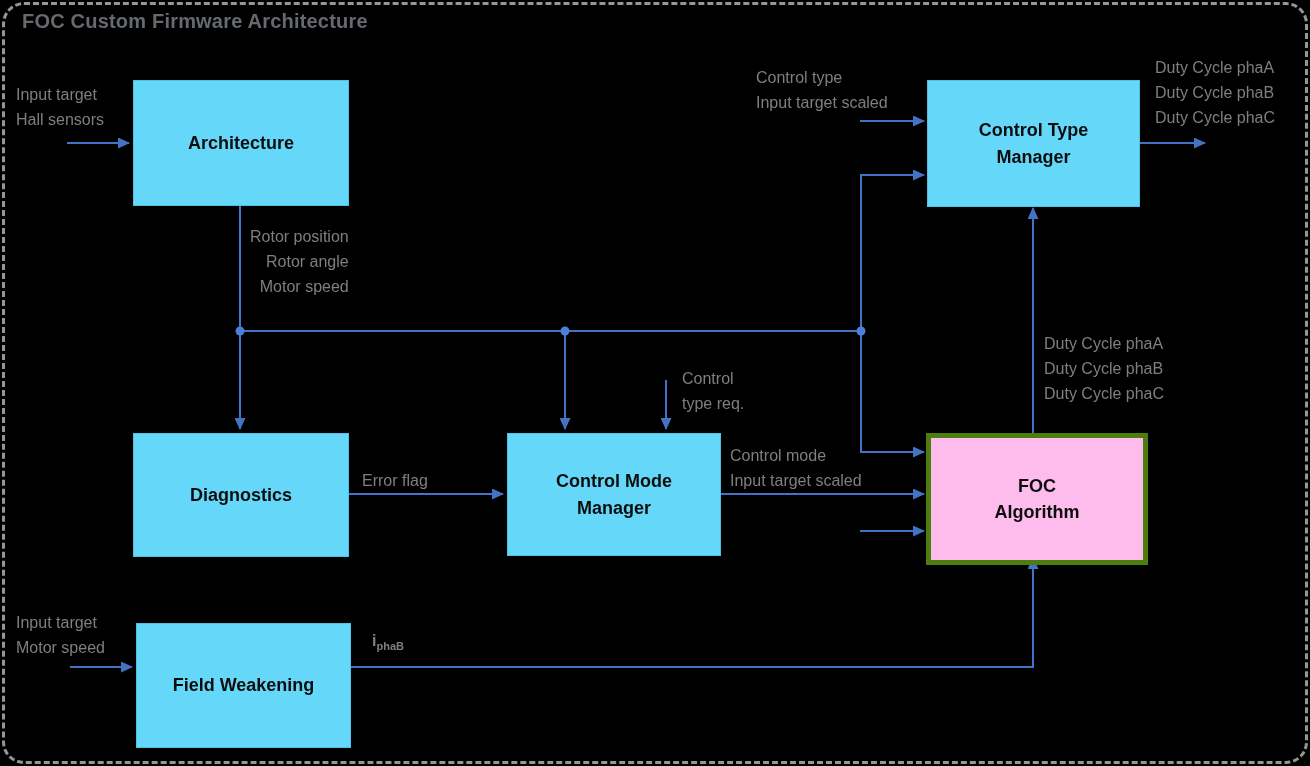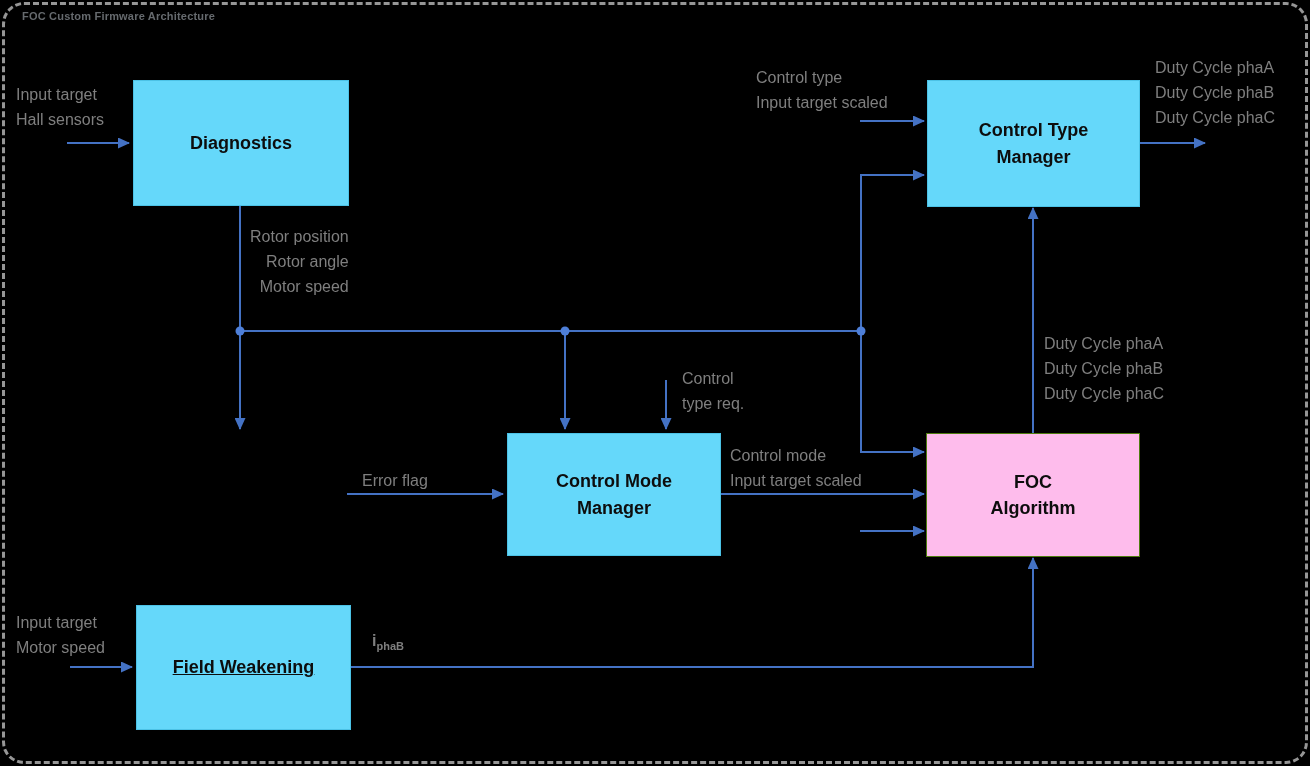--- a/index.html
+++ b/index.html
@@ -1,26 +1,26 @@
 <!DOCTYPE html>
 <html><head>
 <meta charset="utf-8">
 <style>
   html,body{margin:0;padding:0;background:#000;}
   body{font-family:"Liberation Sans", sans-serif;}
   .stage{position:relative;width:1310px;height:766px;background:#000;overflow:hidden;}
   .frame{position:absolute;left:2px;top:2px;right:2px;bottom:2px;
          border:3px dashed #969696;border-radius:22px;pointer-events:none;}
-  .title{position:absolute;left:22px;top:10px;font-size:11px;font-weight:bold;color:#666a6e;letter-spacing:.2px;}
+  .title{position:absolute;left:22px;top:10px;font-size:20px;font-weight:bold;color:#666a6e;letter-spacing:.2px;}
   svg.wires{position:absolute;left:0;top:0;pointer-events:none;}
   .block{position:absolute;display:flex;align-items:center;justify-content:center;
          text-align:center;font-weight:bold;font-size:18px;color:#0d0d0d;
          white-space:pre-line;line-height:1.45;}
   .block.cyan{background:#65d8fa;border:1px solid #4cc2e6;}
-  .block.pink{background:#febcec;border:1px solid #4d7c0f;}
+  .block.pink{background:#febcec;border:5px solid #4d7c0f;}
   .lbl{position:absolute;color:#7f7f7f;font-size:16px;line-height:25px;white-space:pre-line;}
   .lbl sub{font-size:11px;}
 </style>
 </head>
 <body>
 
 <div class="stage">
 
   <div class="frame"></div>
 
@@ -49,33 +49,34 @@
       <path d="M349,667 H1033 V558" marker-end="url(#arrow)"></path>
       <path d="M70,667 H132" marker-end="url(#arrow)"></path>
     </g>
     <g fill="#4e7fd8" stroke="none">
       <circle cx="240" cy="331" r="4.5"></circle>
       <circle cx="565" cy="331" r="4.5"></circle>
       <circle cx="861" cy="331" r="4.5"></circle>
     </g>
   </svg>
 
-  <div class="block cyan" style="left:133px;top:80px;width:214px;height:124px;">Diagnostics</div>
+  <div class="block cyan" style="left:133px;top:80px;width:214px;height:124px;">Architecture</div>
 
   <div class="block cyan" style="left:927px;top:80px;width:211px;height:125px;">Control Type
 Manager</div>
 
+  <div class="block cyan" style="left:133px;top:433px;width:214px;height:122px;">Diagnostics</div>
 
   <div class="block cyan" style="left:507px;top:433px;width:212px;height:121px;">Control Mode
 Manager</div>
 
   <div class="block pink" style="left:926px;top:433px;width:212px;height:122px;">FOC
 Algorithm</div>
 
-  <div class="block cyan" style="left:136px;top:605px;width:213px;height:123px;text-decoration:underline;">Field Weakening</div>
+  <div class="block cyan" style="left:136px;top:623px;width:213px;height:123px;">Field Weakening</div>
 
   <div class="lbl" style="left:16px;top:82px;">Input target
 Hall sensors</div>
 
   <div class="lbl" style="left:250px;top:224px;text-align:right;">Rotor position
 Rotor angle
 Motor speed</div>
 
   <div class="lbl" style="left:756px;top:65px;">Control type
 Input target scaled</div>

